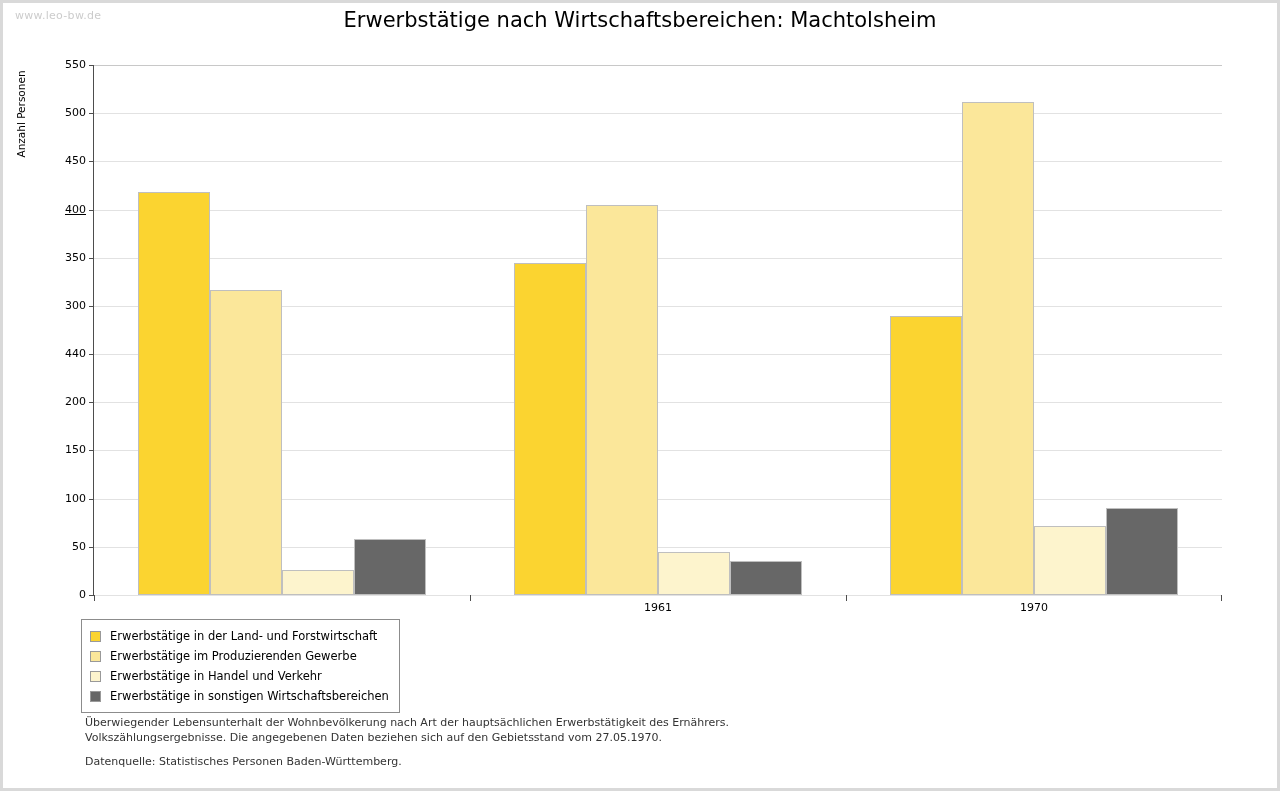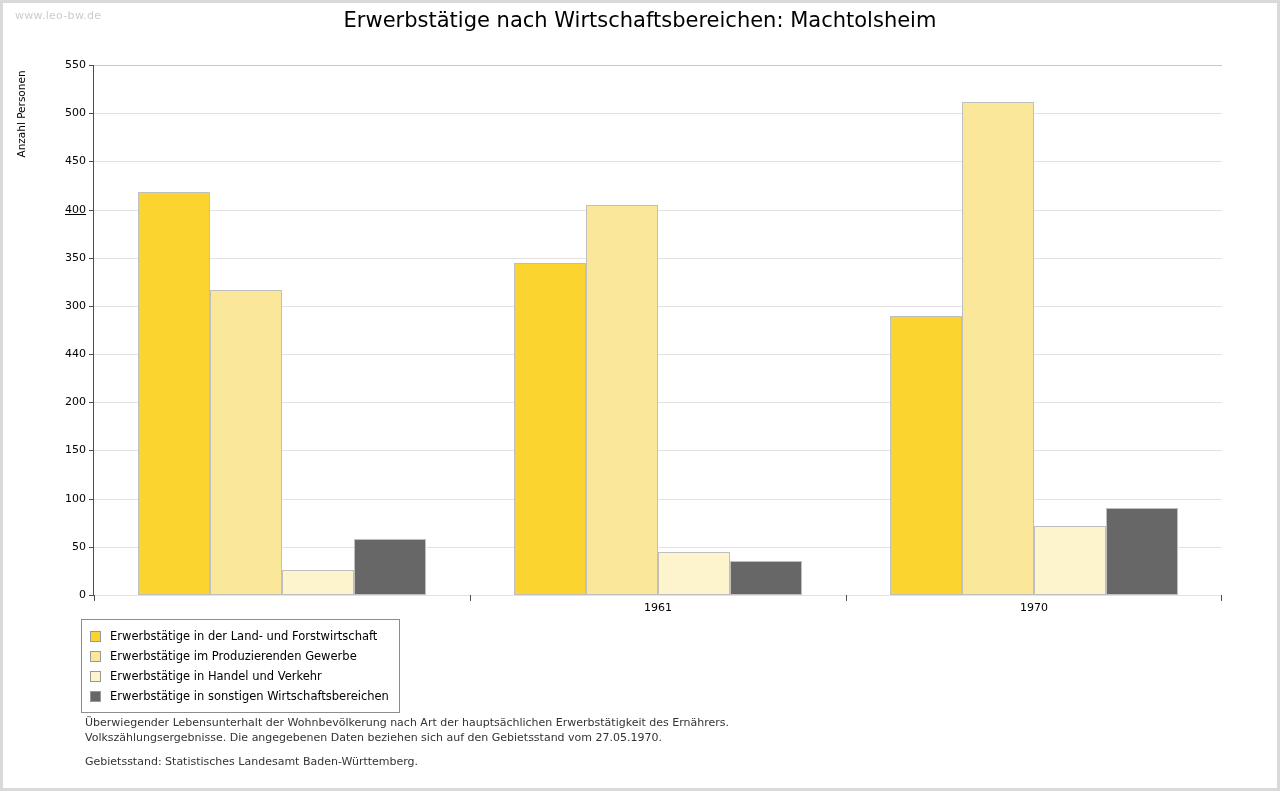--- a/index.html
+++ b/index.html
@@ -252,15 +252,15 @@
         <span class="legend-swatch" style="background: rgb(103, 103, 103);"></span>
         <span class="legend-label">Erwerbstätige in sonstigen Wirtschaftsbereichen</span>
       </div>
     </div>
 
   <div id="footnotes">
     <div>Überwiegender Lebensunterhalt der Wohnbevölkerung nach Art der hauptsächlichen Erwerbstätigkeit des Ernährers.</div>
     <div>Volkszählungsergebnisse. Die angegebenen Daten beziehen sich auf den Gebietsstand vom 27.05.1970.</div>
   </div>
 
-  <div id="source">Gebietsstand: Statistisches Landesamt Baden-Württemberg.</div>
+  <div id="source">Datenquelle: Statistisches Personen Baden-Württemberg.</div>
 
 </div>
 
 </body></html>

